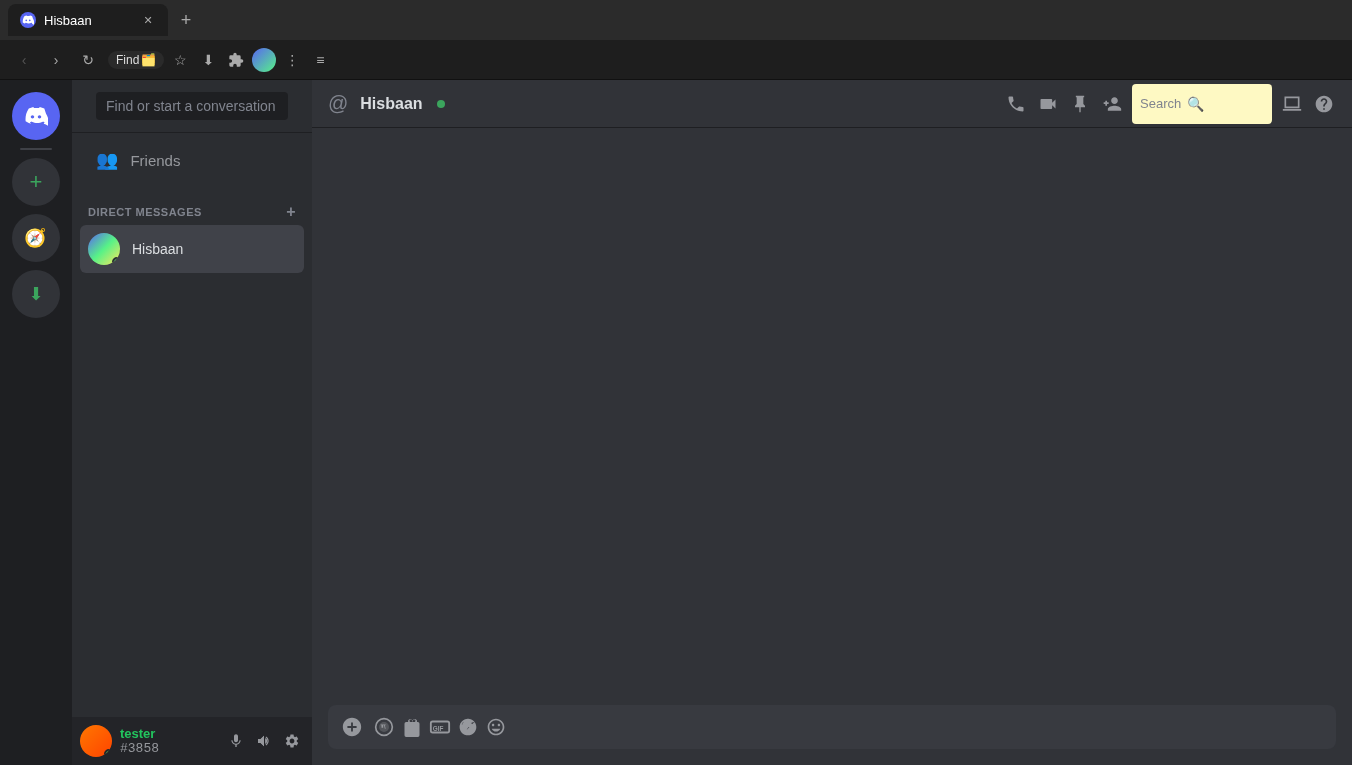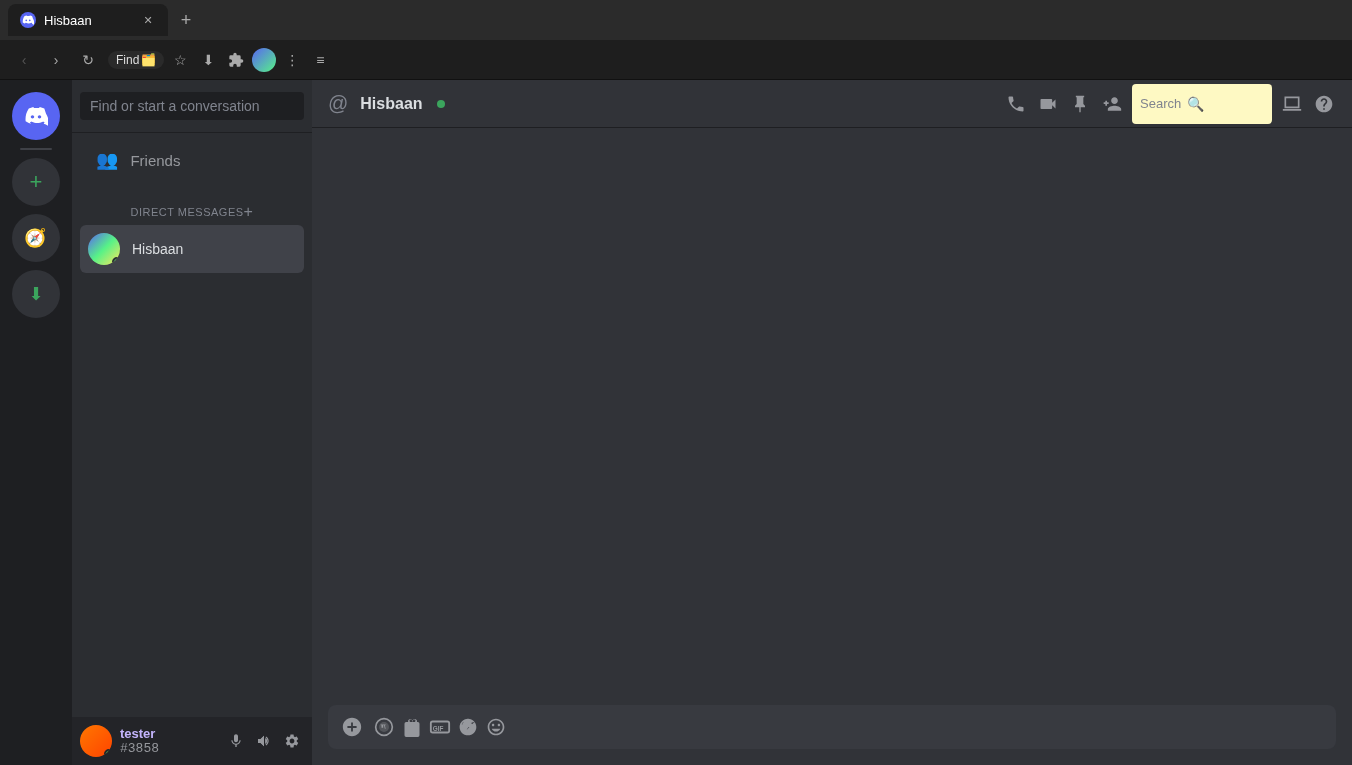--- a/index.html
+++ b/index.html
@@ -214,21 +214,21 @@
 
     
     .dm-sidebar {
       width: 240px;
       background: #2b2d31;
       display: flex;
       flex-direction: column;
       flex-shrink: 0;
     }
     .dm-search {
-      padding: 12px 8px;
+      padding: 12px 24px;
       border-bottom: 1px solid #1e1f22;
     }
     .dm-search-input {
       width: 100%;
       background: #1e1f22;
       border: none;
       border-radius: 4px;
       padding: 6px 10px;
       color: #dbdee1;
       font-size: 14px;
@@ -249,25 +249,25 @@
       cursor: pointer;
       border-radius: 4px;
       margin: 0 8px;
     }
     .dm-nav-icon {
       font-size: 18px;
     }
     .dm-section-header {
       display: flex;
       align-items: center;
-      justify-content: center;
+      justify-content: space-between;
       padding: 16px 16px 4px;
       color: #80848e;
       font-size: 11px;
-      font-weight: 400;
+      font-weight: 700;
       text-transform: uppercase;
       letter-spacing: 0.5px;
     }
     .dm-section-add {
       cursor: pointer;
       font-size: 16px;
       color: #80848e;
     }
     .dm-list {
       padding: 0 8px;
@@ -337,21 +337,21 @@
       width: 10px;
       height: 10px;
       border-radius: 50%;
       background: #3ba55d;
       border: 2px solid #232428;
     }
     .footer-userinfo {
       flex: 1;
     }
     .footer-username {
-      color: #c4b5fd;
+      color: #22c55e;
       font-size: 13px;
       font-weight: 600;
     }
     .footer-discriminator {
       color: #96989d;
       font-size: 13px;
       font-family: Liberation Mono, monospace;
     }
     .footer-actions {
       display: flex;

